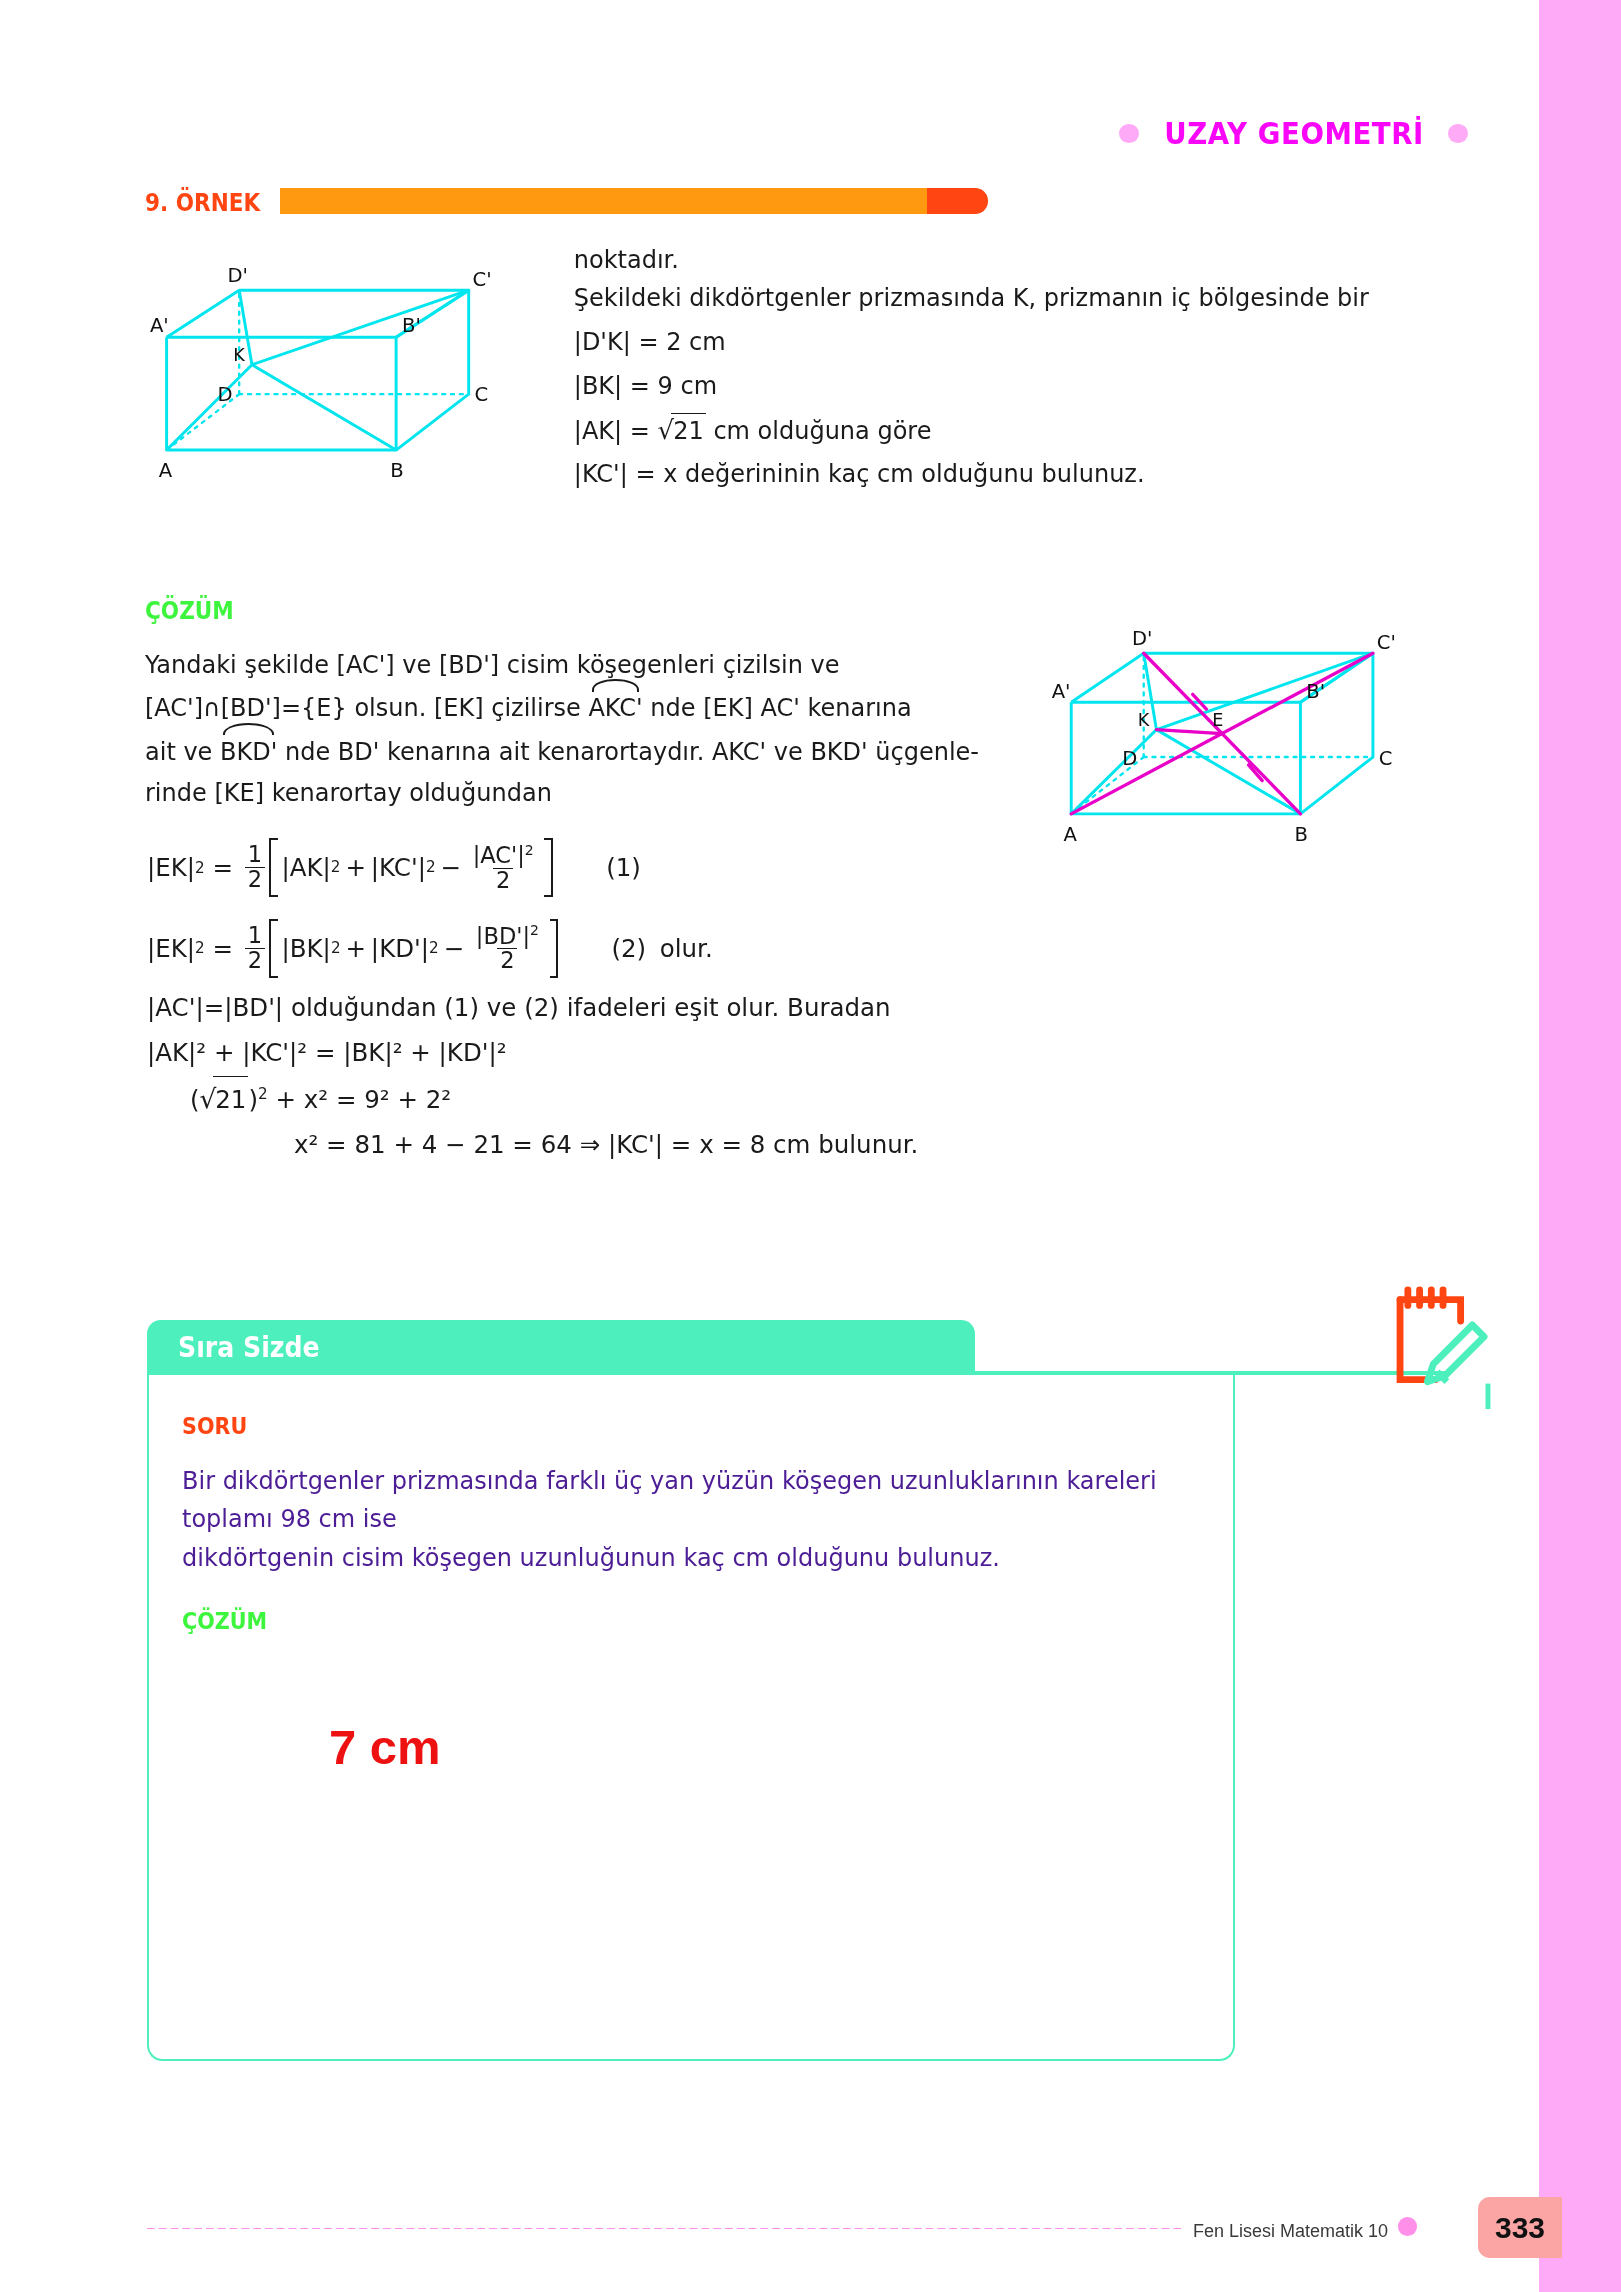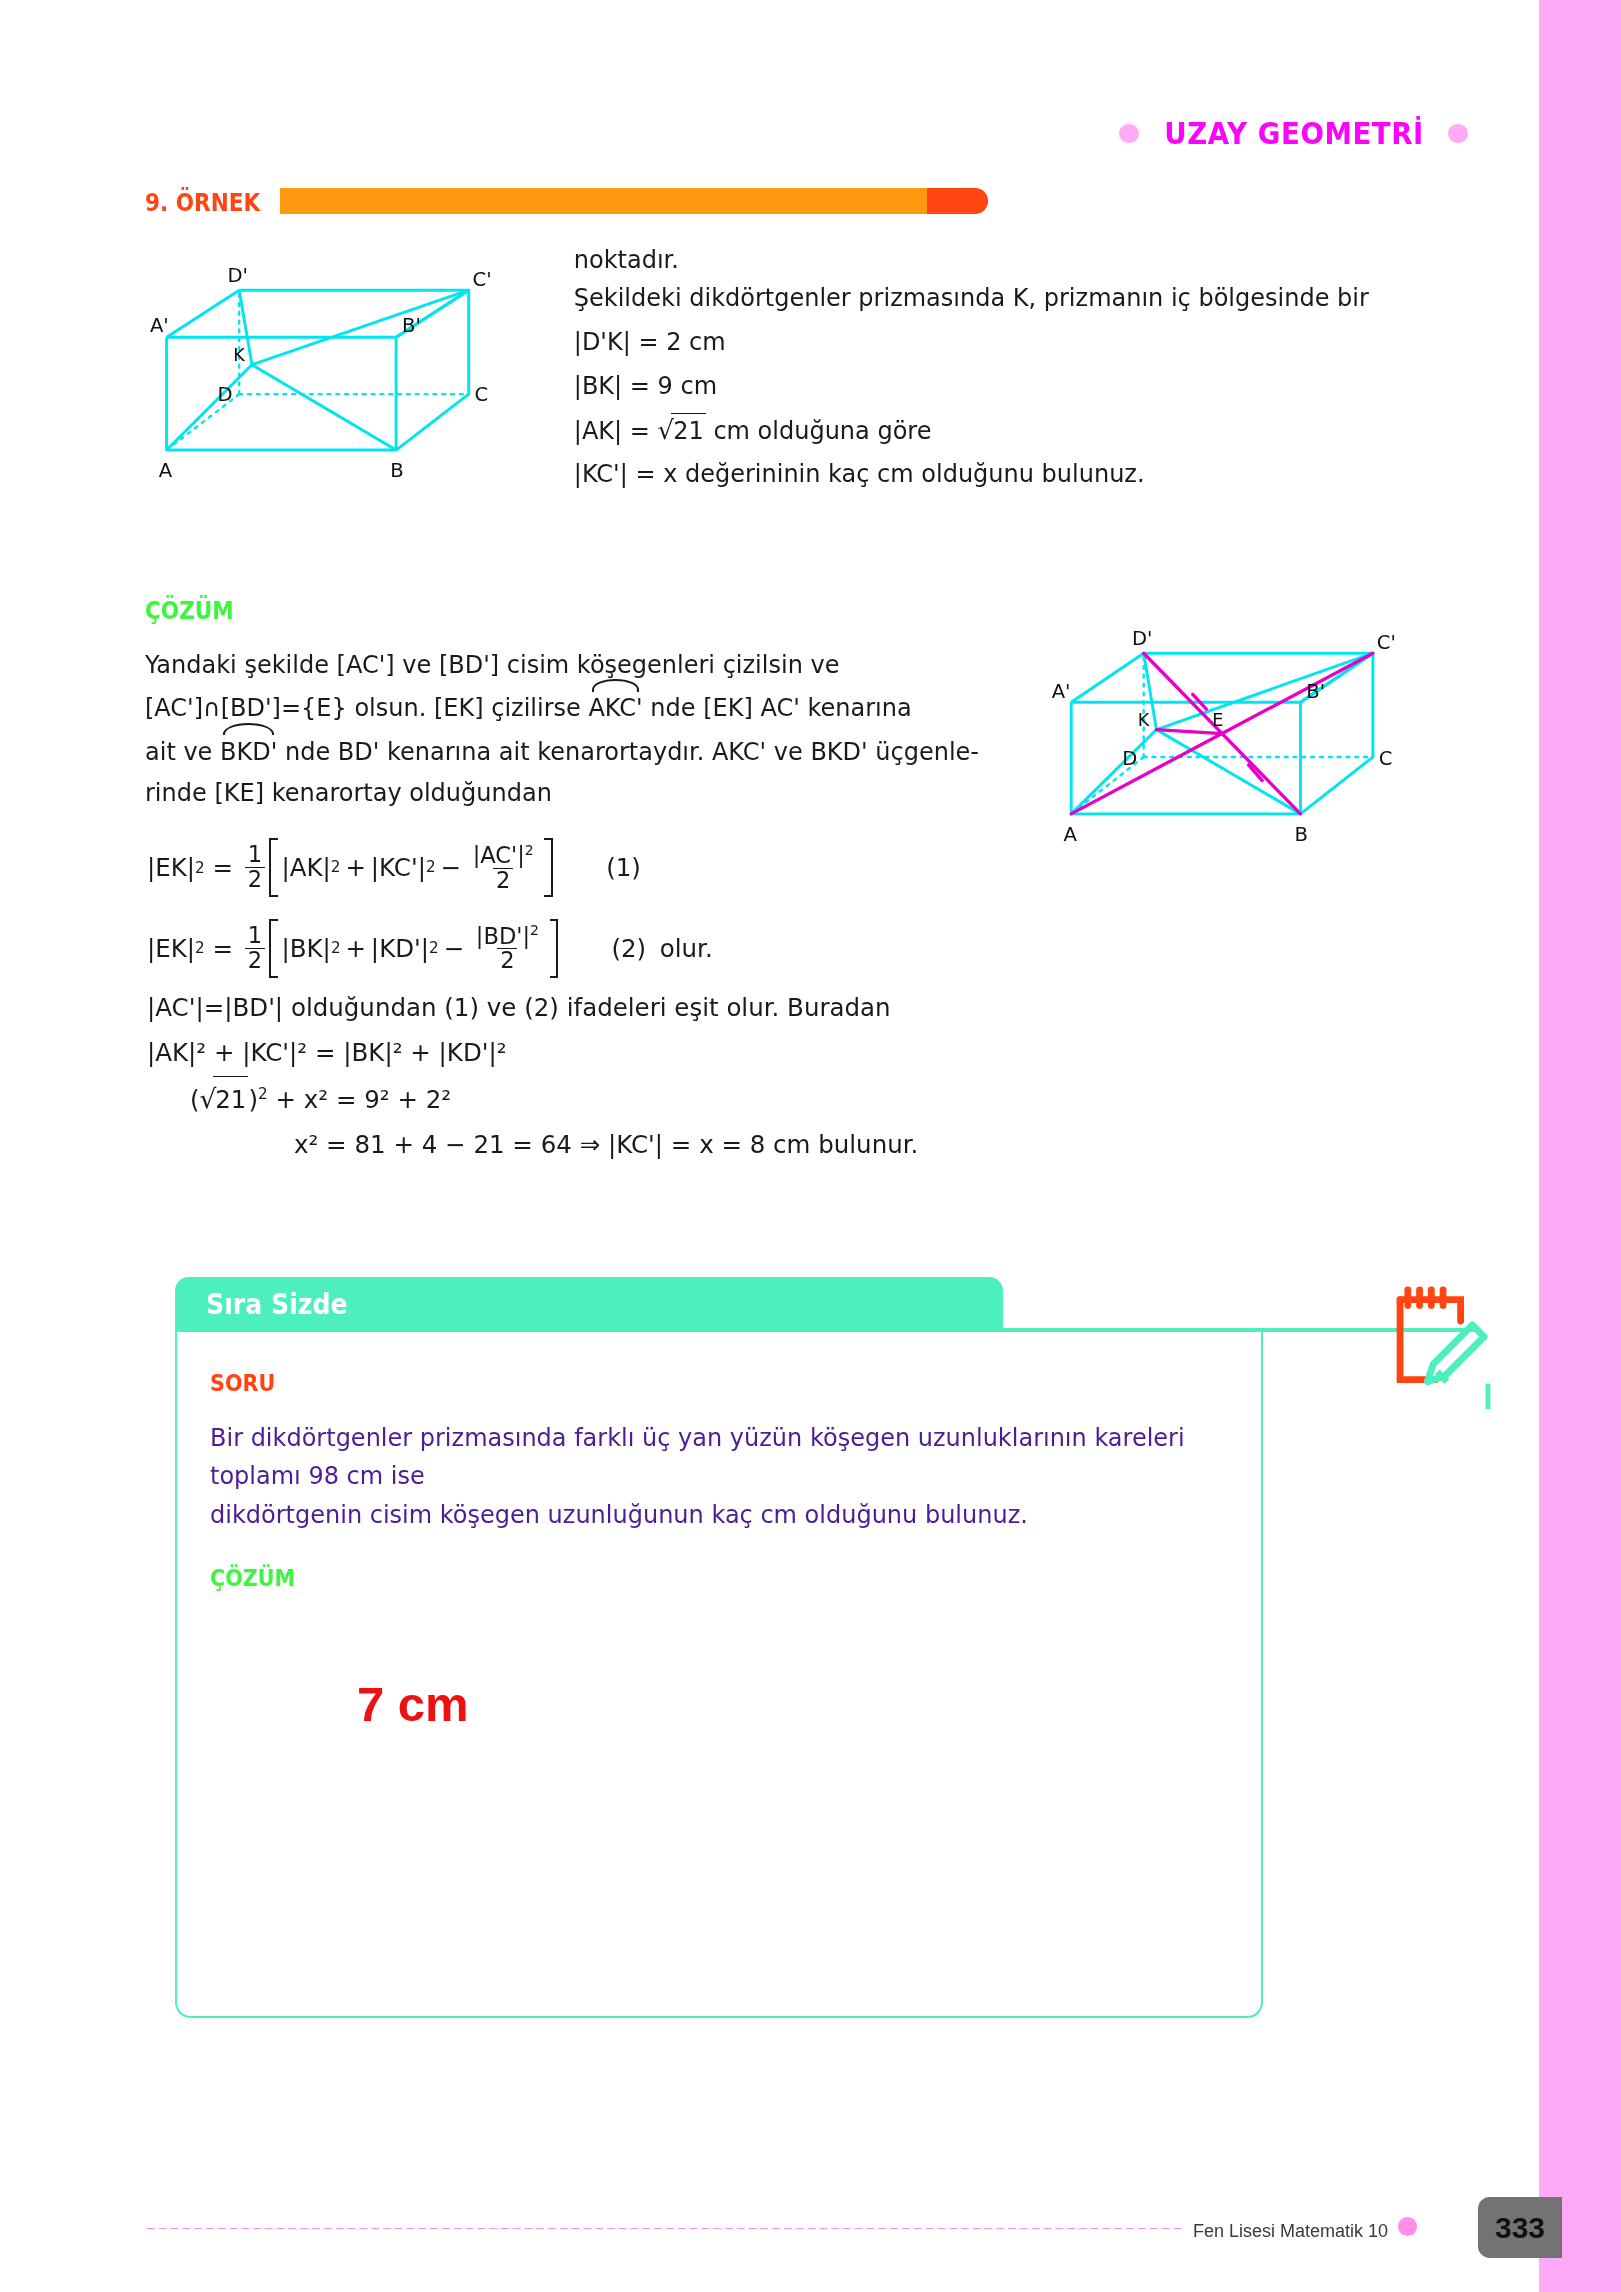--- a/index.html
+++ b/index.html
@@ -229,24 +229,23 @@
     color: #1a1a1a;
     line-height: 1.85;
     font-family: "DejaVu Sans", sans-serif;
   }
   .deriv .ind1 { padding-left: 43px; }
   .deriv .ind2 { padding-left: 147px; }
 
   
   .sira-wrap {
     position: absolute;
-    top: 1277px;
+    top: 1320px;
     left: 147px;
     width: 1088px;
-    margin-left: 28px;
   }
   .sira-tabrow {
     position: relative;
     height: 55px;
   }
   .sira-tab {
     position: absolute;
     left: 0; top: 0;
     width: 828px;
     height: 55px;
@@ -356,21 +355,21 @@
     width: 18.6px; height: 18.6px;
     border-radius: 50%;
     background: #ff8fe8;
   }
   .page-num {
     position: absolute;
     right: 59px;
     bottom: 35px;
     width: 84px;
     height: 61px;
-    background: #737373;
+    background: #fca5a5;
     border-top-left-radius: 11.8px;
     border-bottom-left-radius: 11.8px;
     display: flex;
     align-items: center;
     justify-content: center;
     font-size: 30px;
     font-weight: bold;
     color: #111111;
     font-family: "Liberation Sans", sans-serif;
   }

